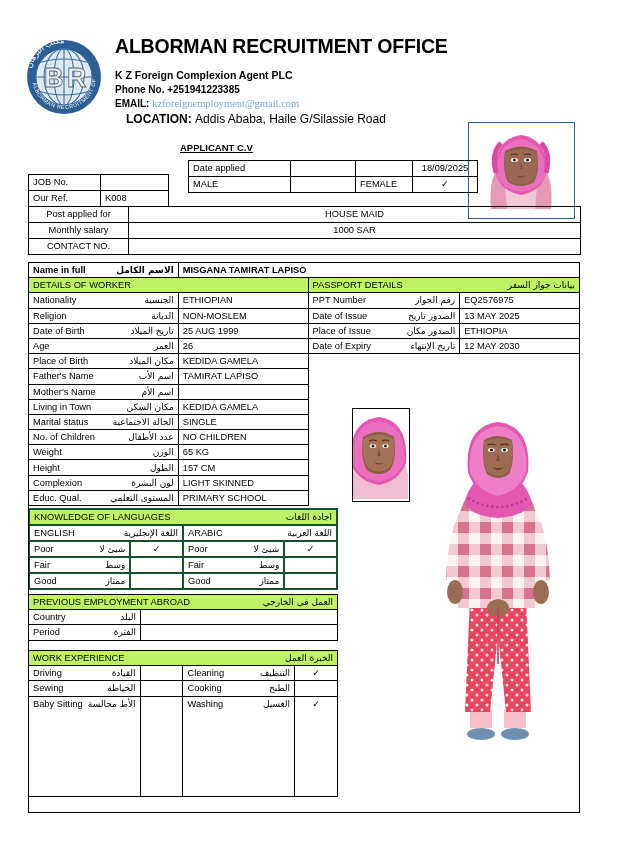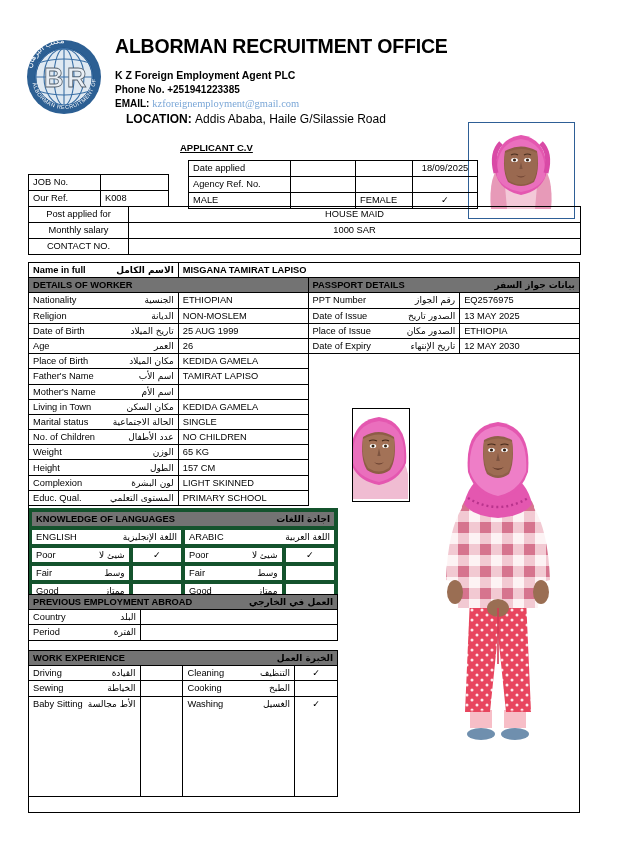--- a/index.html
+++ b/index.html
@@ -121,23 +121,22 @@
   }
   #main-grid td {
     border: 1px solid #000;
     font-size: 9.3px;
     padding: 0 4px;
     height: 15.2px;
     line-height: 14px;
     vertical-align: middle;
   }
   .band {
-    background: #737373;
+    background: #bef264;
     font-size: 9.5px;
-    font-weight: bold;
   }
   .en { display: inline-block; }
   .ar {
     float: right;
     font-family: "DejaVu Sans", sans-serif;
     font-size: 9px;
     direction: rtl;
   }
   .bold { font-weight: bold; }
 
@@ -146,21 +145,21 @@
   td.lab-right { width: 152px; }
   td.val-right { width: 120px; }
   .no-b { border-bottom: none !important; }
 
   
   #tbl-lang {
     position: absolute; left: 28px; top: 508px;
     border-collapse: collapse; width: 310px;
   }
   #tbl-lang td {
-    border: 4px solid #14532d;
+    border: 2px solid #14532d;
     font-size: 9.3px;
     padding: 0 4px;
     height: 15.2px;
     line-height: 14px;
     vertical-align: middle;
   }
   #tbl-lang td.l-name { width: 102px; }
   #tbl-lang td.l-chk  { width: 53px; text-align: center; }
 
   
@@ -237,21 +236,21 @@
         <textPath href="#arcBot" startOffset="6%">ALBORMAN RECRUITMENT OFFICE</textPath>
       </text>
       <g font-family="'Liberation Sans',sans-serif" font-size="27" font-weight="bold" fill="#e9eef4" stroke="#55616c" stroke-width="0.8">
         <text x="24" y="54">B</text>
         <text x="47" y="54">R</text>
       </g>
     </svg>
   </div>
 
   <div id="company-title">ALBORMAN RECRUITMENT OFFICE</div>
-  <div id="agent-name">K Z Foreign Employment Agent PLC</div>
+  <div id="agent-name">K Z Foreign Complexion Agent PLC</div>
   <div id="phone-line">Phone No. +251941223385</div>
   <div id="email-line">
     <span>EMAIL:</span>
     <span class="email-val">kzforeignemployment@gmail.com</span>
   </div>
   <div id="location-line">
     <span>LOCATION:</span>
     <span class="loc-val">Addis Ababa, Haile G/Silassie Road</span>
   </div>
 </div>
@@ -375,26 +374,20 @@
 
 <table class="tbl" id="tbl-dateapplied">
   <tbody>
       <tr>
     <td class="c1">Date applied</td>
     <td class="c2"></td>
     <td class="c3 ctr"></td>
     <td class="c4 ctr">18/09/2025</td>
   </tr>
   <tr>
-    <td class="c1">Agency Ref. No.</td>
-    <td class="c2"></td>
-    <td class="c3"></td>
-    <td class="c4"></td>
-  </tr>
-  <tr>
     <td class="c1">MALE</td>
     <td class="c2 ctr chk"></td>
     <td class="c3">FEMALE</td>
     <td class="c4 ctr chk">✓</td>
   </tr>
 </tbody>
   </table>
 
 <table class="tbl" id="tbl-post">
   <tbody>

